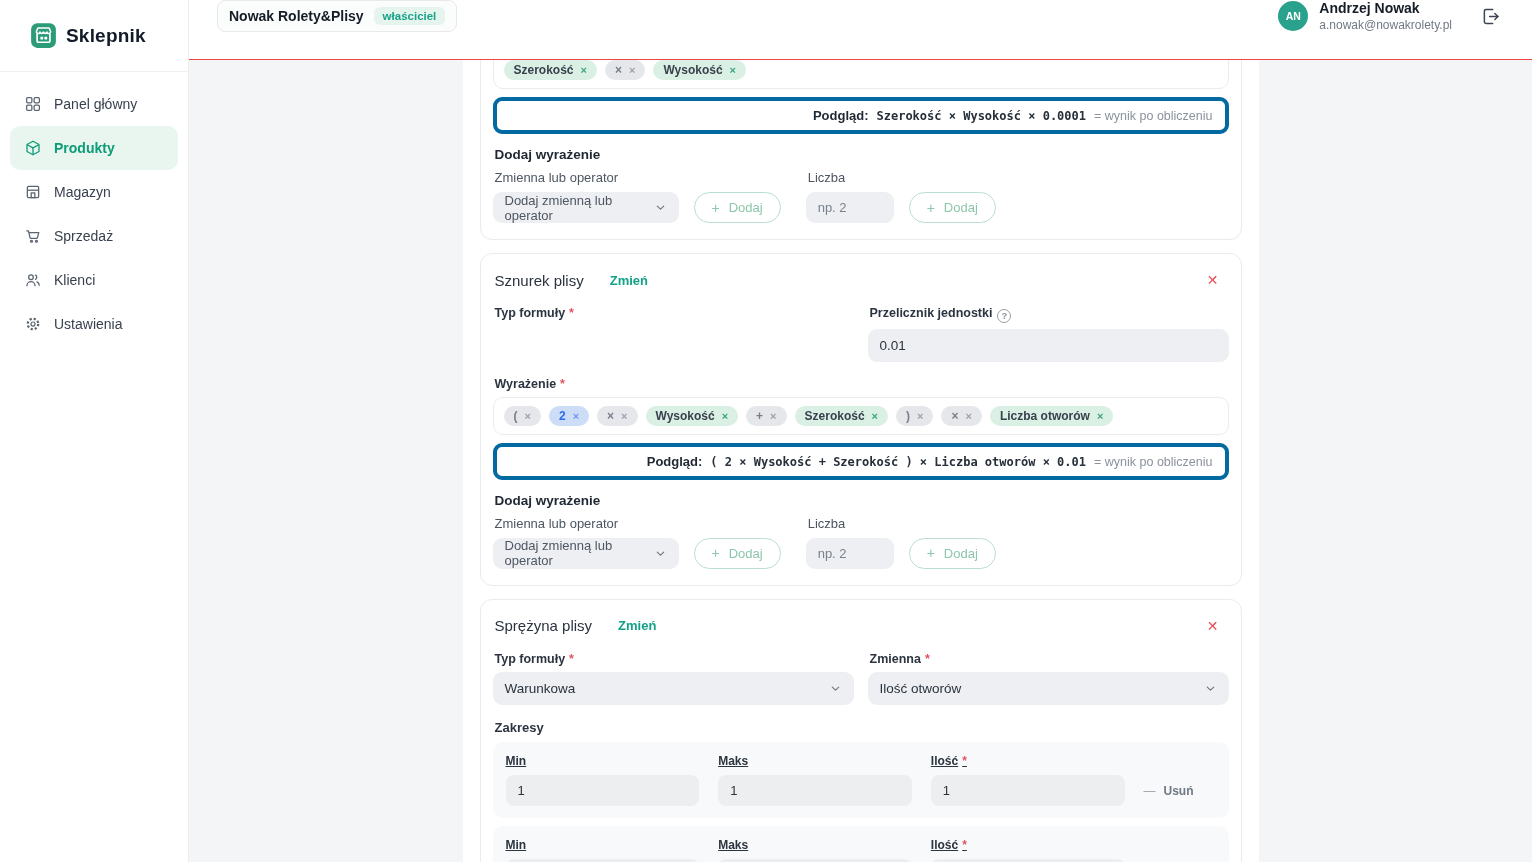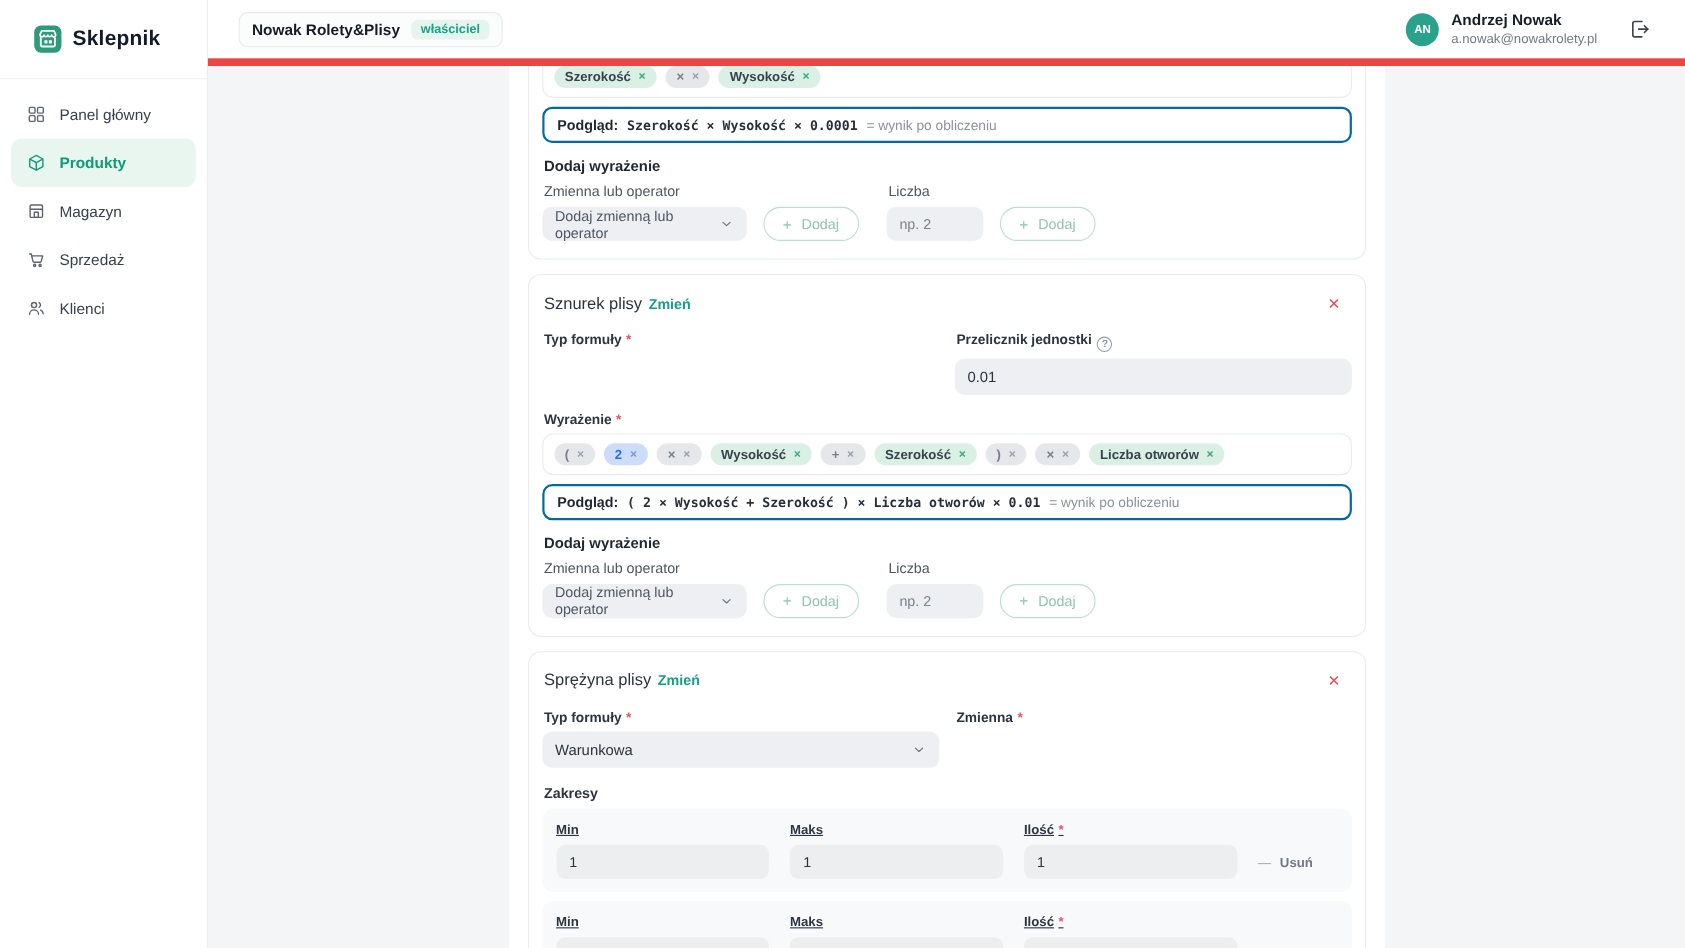--- a/index.html
+++ b/index.html
@@ -12,39 +12,39 @@
   .side-head { height: 72px; border-bottom: 1px solid #eef0f1; display: flex; align-items: center; gap: 9px; padding: 0 24px 0 30px; }
   .brand-name { font-size: 19px; font-weight: 700; color: #131b2a; letter-spacing: .2px; }
   .nav { padding: 10px 10px 0 10px; display: flex; flex-direction: column; }
   .nav-item { display: flex; align-items: center; gap: 12px; height: 44px; padding: 0 14px; border-radius: 10px; color: #39414e; font-size: 14px; cursor: pointer; text-decoration: none; }
   .nav-item .nav-ic { display: inline-flex; color: #5b6472; }
   .nav-item.active { background: #e9f6f0; color: #0d9c77; font-weight: 600; }
   .nav-item.active .nav-ic { color: #0d9c77; }
 
   
   .main { flex: 1; display: flex; flex-direction: column; min-width: 0; }
-  .topbar { height: 60px; background: #fff; border-bottom: 7px solid #ef4444; display: flex; align-items: center; padding: 0 31px 0 28px; flex-shrink: 0; }
+  .topbar { height: 60px; background: #fff; border-bottom: 1px solid #ef4444; display: flex; align-items: flex-start; padding: 0 31px 0 28px; flex-shrink: 0; }
   .company { display: inline-flex; align-items: center; gap: 10px; border: 1px solid #e7e9eb; background: #fbfcfc; border-radius: 8px; padding: 6px 11px; cursor: pointer; }
   .company-name { font-size: 14px; font-weight: 700; color: #151c26; }
   .role-badge { background: #e6f4ee; color: #18a389; font-size: 11.5px; font-weight: 600; padding: 3px 9px; border-radius: 6px; }
   .user { margin-left: auto; display: flex; align-items: center; gap: 11px; }
   .avatar { width: 30px; height: 30px; border-radius: 50%; background: #2aa18c; color: #fff; font-size: 10.5px; font-weight: 700; display: flex; align-items: center; justify-content: center; }
   .uname { font-size: 14px; font-weight: 700; color: #161d27; line-height: 1.25; }
   .uemail { font-size: 12px; color: #717a85; line-height: 1.25; }
   .logout { margin-left: 17px; color: #3c4450; display: inline-flex; cursor: pointer; background: none; border: none; }
 
   .content { flex: 1; overflow: hidden; display: flex; justify-content: center; background: #f4f5f6; }
   .sheet { width: 796px; background: #fff; padding: 0 17px; }
 
   
   .card { background: #fff; border: 1px solid #e9ebee; border-radius: 12px; padding: 12px; margin-bottom: 13px; }
   .card.clipped { margin-top: -22px; }
   .card-head { display: flex; align-items: center; margin: 4px 2px 14px 2px; }
   .card-title { font-size: 15px; font-weight: 500; color: #2b333f; }
-  .zmien { margin-left: 6px; font-size: 13px; font-weight: 600; color: #12a086; cursor: pointer; background: none; border: none; }
+  .zmien { margin-left: 26px; font-size: 13px; font-weight: 600; color: #12a086; cursor: pointer; background: none; border: none; }
   .card-x { margin-left: auto; color: #e8505b; font-size: 14px; background: none; border: none; cursor: pointer; padding: 2px 8px; }
 
   .grid2 { display: grid; grid-template-columns: 1fr 1fr; column-gap: 14px; row-gap: 5px; margin-bottom: 15px; }
   .field-label { font-size: 12.5px; font-weight: 700; color: #2b3440; margin: 2px 2px 6px 2px; }
   .req::after { content: "*"; color: #e25563; margin-left: 4px; }
   .help { display: inline-flex; align-items: center; justify-content: center; width: 14px; height: 14px; border: 1.2px solid #98a0aa; border-radius: 50%; color: #8d95a0; font-size: 9.5px; font-weight: 600; margin-left: 5px; vertical-align: -2px; cursor: pointer; }
 
   .select { background: #edeff2; border-radius: 9px; height: 33px; display: flex; align-items: center; justify-content: space-between; padding: 0 12px; font-size: 13.5px; color: #2b333d; cursor: pointer; }
   .select.muted { color: #4d5662; }
   .chev { color: #6a7380; display: inline-flex; }
@@ -54,21 +54,21 @@
   .tags-box { border: 1px solid #e9ebee; border-radius: 10px; padding: 8px 10px; display: flex; flex-wrap: wrap; gap: 8px; margin-bottom: 8px; }
   .pill { display: inline-flex; align-items: center; gap: 7px; padding: 3px 10px; border-radius: 999px; font-size: 12px; font-weight: 600; }
   .pill .pill-x { cursor: pointer; font-size: 11px; }
   .pill.operator { background: #e6e7eb; color: #757e8a; }
   .pill.operator .pill-x { color: #9aa1ab; }
   .pill.number { background: #cdddf8; color: #2e6be6; }
   .pill.number .pill-x { color: #6f97ea; }
   .pill.variable { background: #dbf0e5; color: #39414d; }
   .pill.variable .pill-x { color: #3aa583; }
 
-  .preview { border: 2px solid #0369a1; border-radius: 9px; padding: 7px 12px; display: flex; align-items: baseline; gap: 8px; margin-bottom: 13px; }
+  .preview { border: 4px solid #0369a1; border-radius: 9px; padding: 7px 12px; display: flex; align-items: baseline; gap: 8px; margin-bottom: 13px; justify-content: flex-end; }
   .preview-label { font-size: 13px; font-weight: 700; color: #1f2832; }
   .preview-code { font-family: "DejaVu Sans Mono", monospace; font-size: 12px; font-weight: 700; color: #262f3a; }
   .preview-eq { font-size: 12.5px; color: #8a929d; }
 
   .section-title { font-size: 13.5px; font-weight: 700; color: #1f2832; margin: 2px 2px 8px 2px; }
   .sub-label { font-size: 13px; color: #4d5662; margin: 0 2px 7px 2px; }
   .add-grid { display: flex; gap: 25px; margin-bottom: 4px; }
   .ae-controls { display: flex; align-items: center; gap: 15px; }
   .sel-op { width: 186px; height: 31px; font-size: 13px; }
   .in-num { width: 88px; height: 31px; font-size: 13px; }
@@ -178,20 +178,28 @@
 
         <a class="nav-item">
           <span class="nav-ic">
             <svg width="18" height="18" viewBox="0 0 24 24">
               <use href="#clients-icon"></use>
             </svg>
           </span>
           <span class="nav-label">Klienci</span>
         </a>
 
+        <a class="nav-item">
+          <span class="nav-ic">
+            <svg width="18" height="18" viewBox="0 0 24 24">
+              <use href="#settings-icon"></use>
+            </svg>
+          </span>
+          <span class="nav-label">Ustawienia</span>
+        </a>
       </nav>
   </aside>
 
   <div class="main">
 
     <header class="topbar">
       <div class="company">
         <span class="company-name">Nowak Rolety&amp;Plisy</span>
         <span class="role-badge">właściciel</span>
       </div>
@@ -384,20 +392,28 @@
                 <span>Warunkowa</span>
                 <span class="chev">
                   <svg width="13" height="13" viewBox="0 0 24 24" fill="none" stroke="currentColor" stroke-width="2" stroke-linecap="round" stroke-linejoin="round">
                       <path d="M6 9.5 12 15l6-5.5"></path>
                     </svg>
                 </span>
               </div>
             </div>
             <div>
               <div class="field-label req">Zmienna</div>
+              <div class="select">
+                <span>Ilość otworów</span>
+                <span class="chev">
+                  <svg width="13" height="13" viewBox="0 0 24 24" fill="none" stroke="currentColor" stroke-width="2" stroke-linecap="round" stroke-linejoin="round">
+                      <path d="M6 9.5 12 15l6-5.5"></path>
+                    </svg>
+                </span>
+              </div>
             </div>
           </div>
           <div class="zakresy-label">Zakresy</div>
           <div class="ranges">
 
               <div class="range-row">
                 <div>
                   <div class="rr-label">Min</div>
                   <input class="tin rr-in" value="1" style="">
                 </div>

